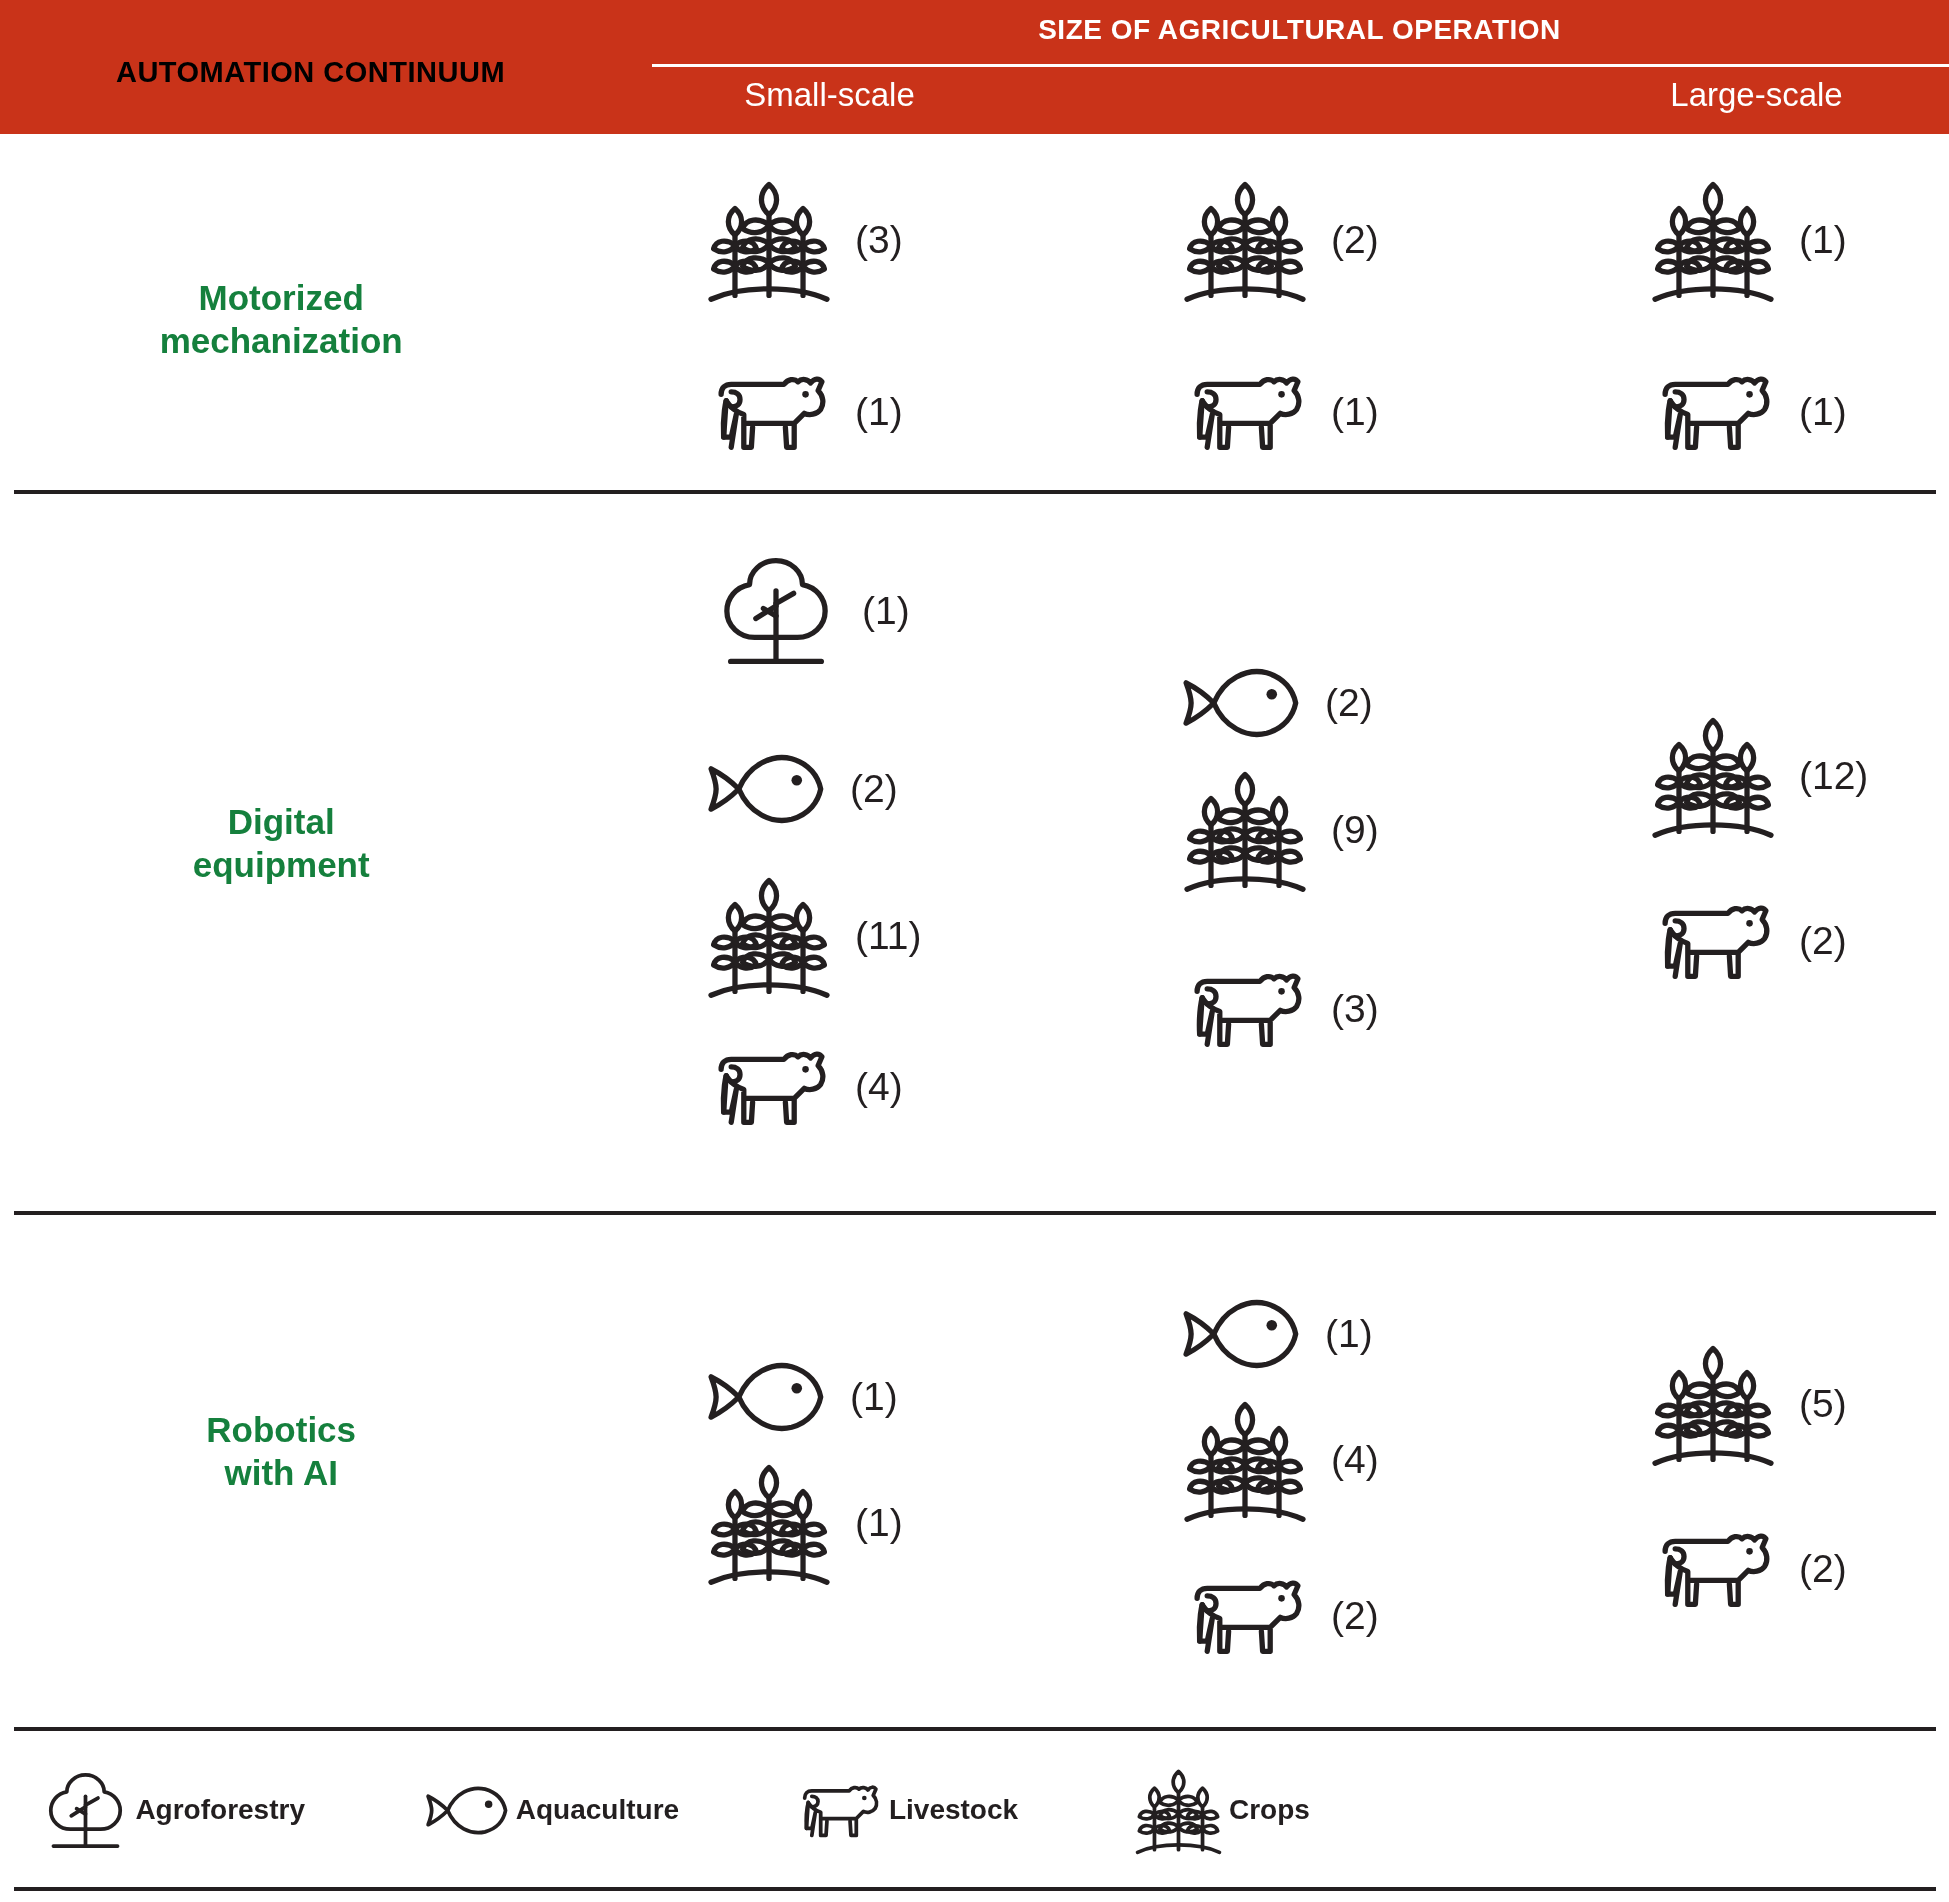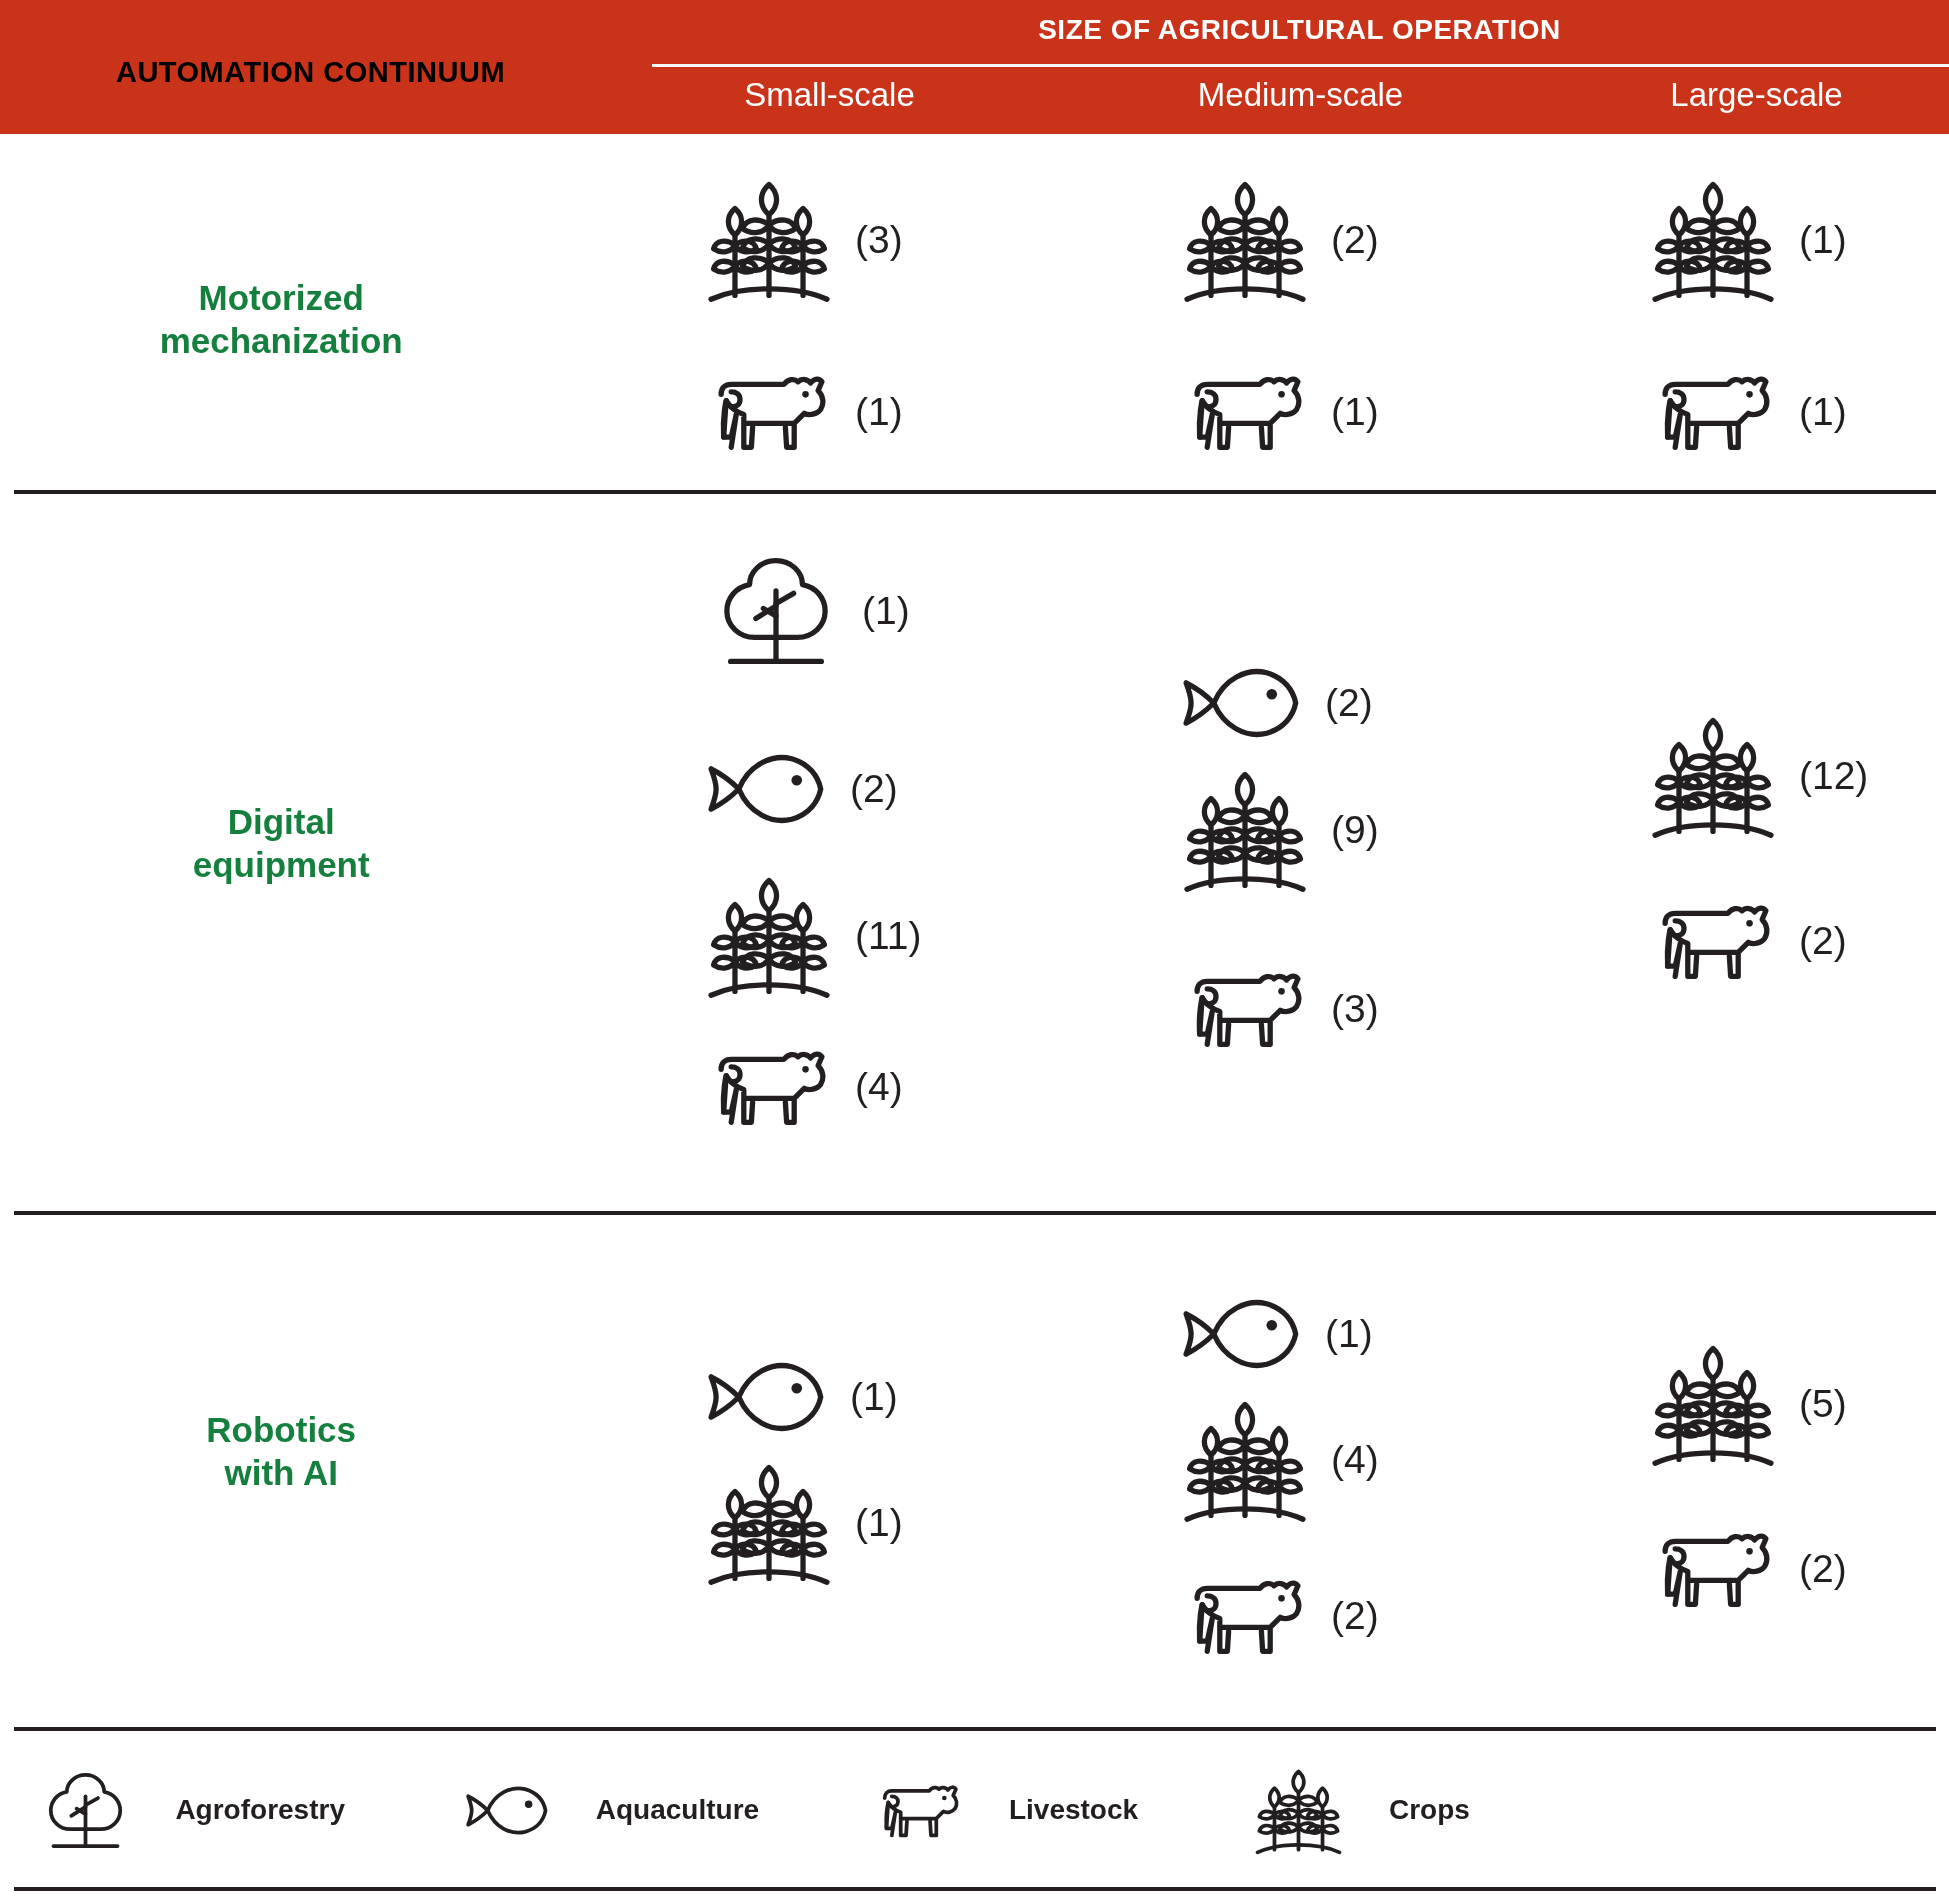--- a/index.html
+++ b/index.html
@@ -114,21 +114,20 @@
     position: absolute;
     left: 13.6px; top: 1747px;
     width: 1922px;
     height: 126px;
     display: flex;
     align-items: center;
   }
   .legend-item {
     display: flex;
     align-items: center;
-    gap: 40px;
   }
   .legend-item .lico {
     width: 89px;
     height: 89px;
     display: block;
     flex: 0 0 89px;
   }
   .legend-item .ltext {
     margin-left: 5.8px;
     font-size: 28px;
@@ -245,21 +244,20 @@
   </defs>
 </svg>
 
 <div id="sheet">
 
   <div class="header">
     <div class="hdr-continuum">AUTOMATION CONTINUUM</div>
     <div class="hdr-size">SIZE OF AGRICULTURAL OPERATION</div>
     <div class="hdr-rule"></div>
     <div class="hdr-scale c0">Small-scale</div>
-    <div class="hdr-scale c1">Medium-scale</div>
     <div class="hdr-scale c2">Large-scale</div>
   </div>
 
   <div class="divider" style="top:490px"></div>
   <div class="divider" style="top:1211px"></div>
   <div class="divider" style="top:1727px"></div>
   <div class="divider" style="top:1887px"></div>
 
   <div class="row-label" style="top:277px">
     <div>Motorized</div>

